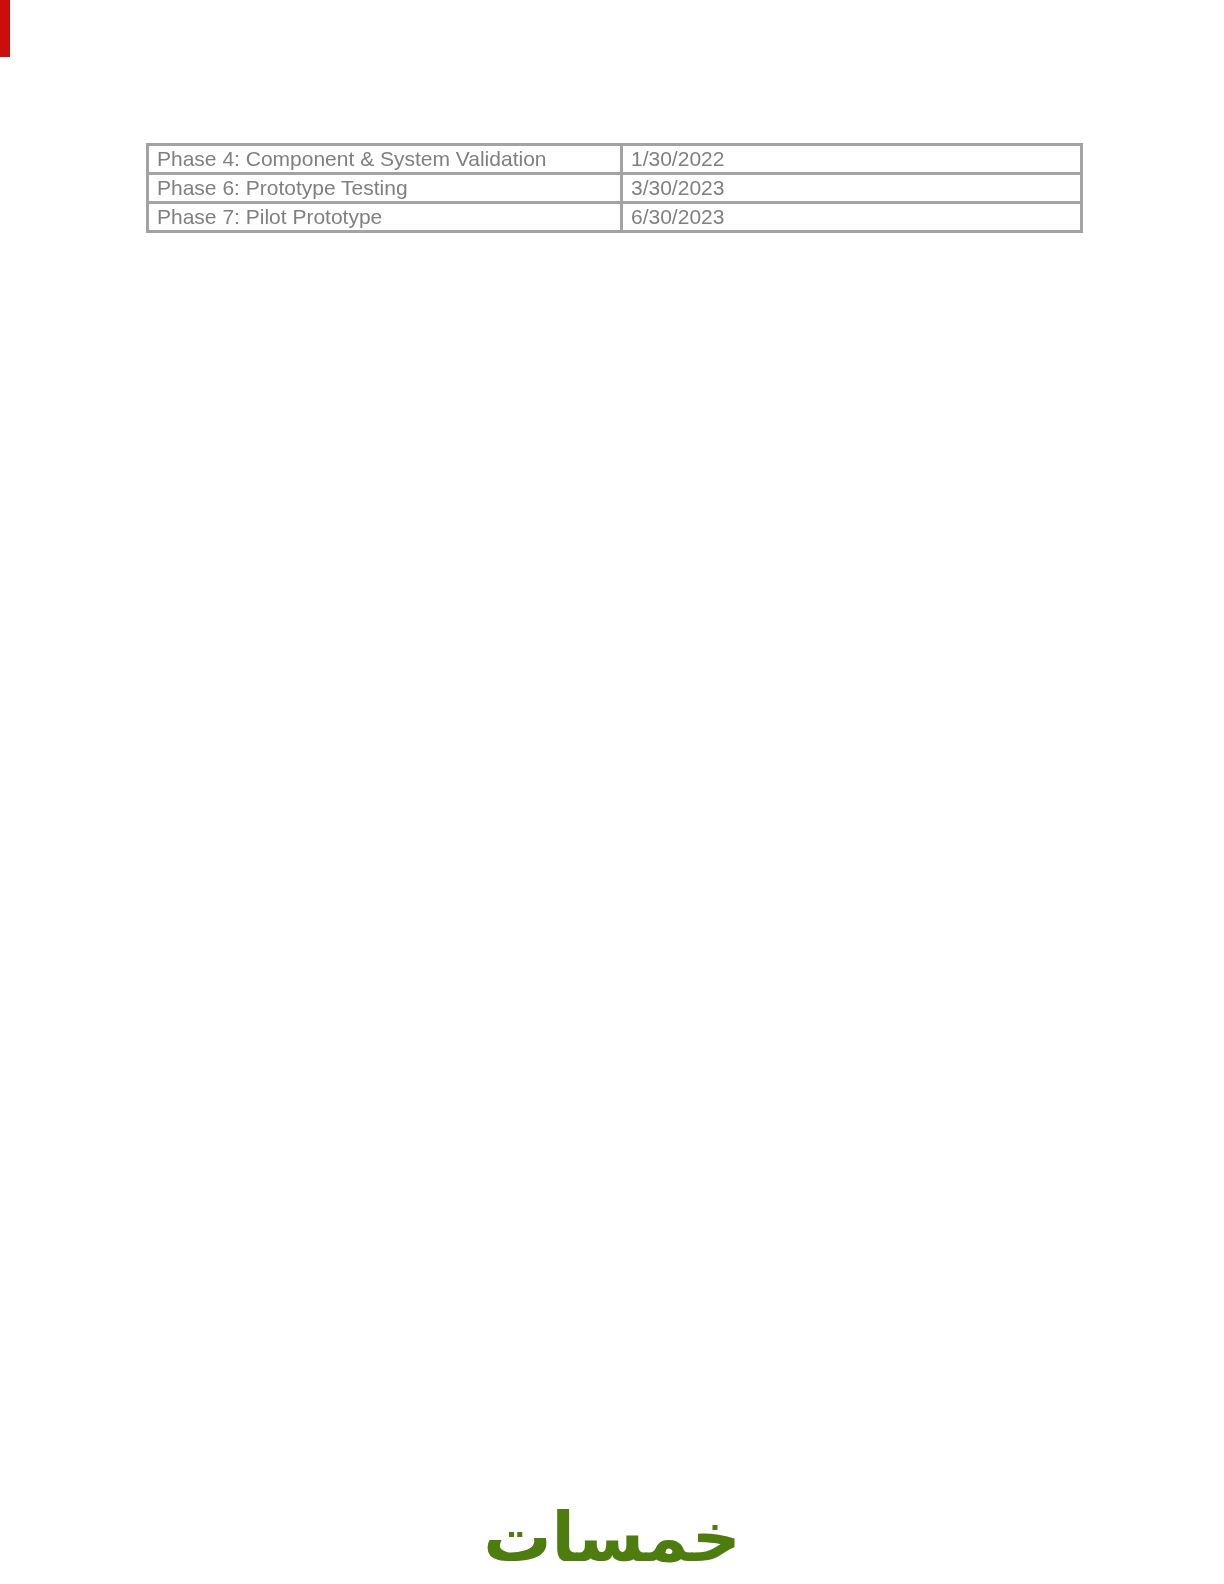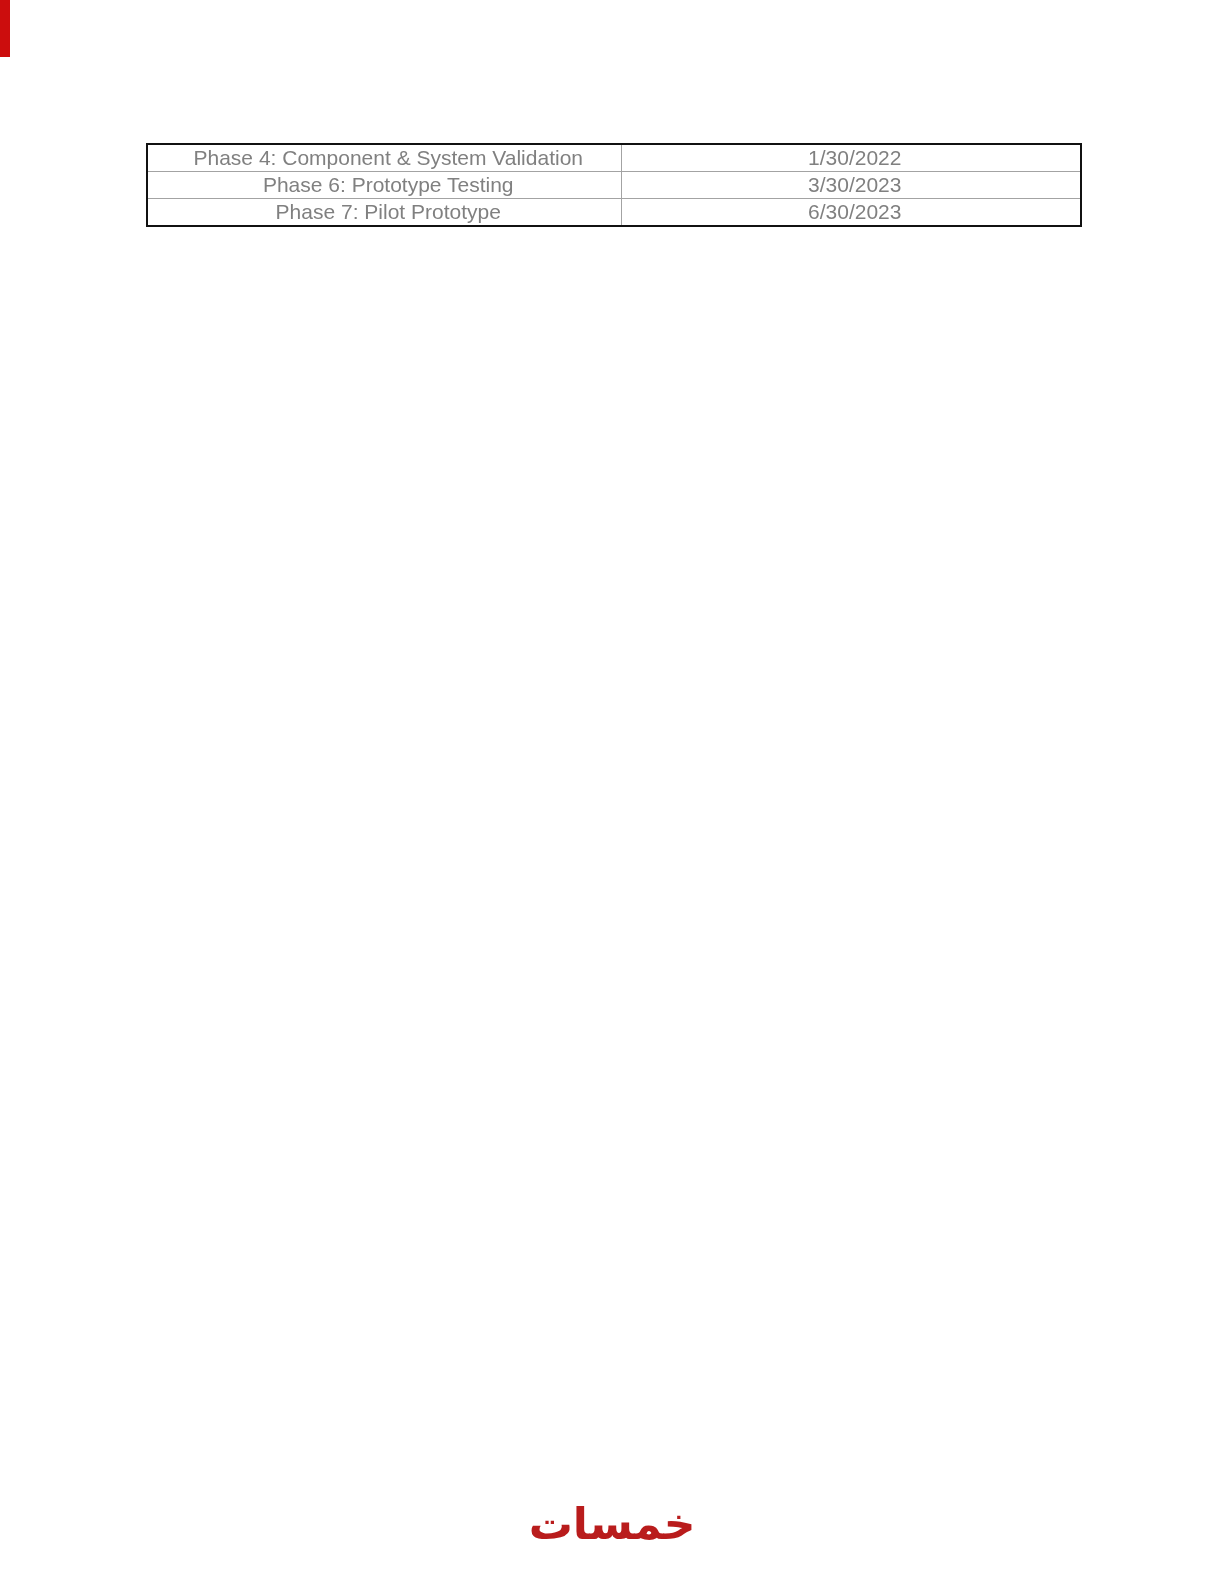--- a/index.html
+++ b/index.html
@@ -28,45 +28,44 @@
   table.phases {
     position: absolute;
     left: 146px;
     top: 143px;
     width: 934px;
     border-collapse: collapse;
     table-layout: fixed;
     border: 2px solid #111111;
   }
   table.phases td {
-    border: 1px solid #a3a3a3;
+    border: 3px solid #a3a3a3;
     height: 26px;
     padding: 0 0 0 8px;
     font-size: 21px;
     line-height: 26px;
     color: #808080;
     white-space: nowrap;
     overflow: hidden;
     vertical-align: middle;
-    text-align: center;
   }
   table.phases col.col-phase { width: 474px; }
   table.phases col.col-date  { width: 460px; }
   
   .watermark {
     position: absolute;
     left: 0;
     top: 1498px;
     width: 100%;
     text-align: center;
     direction: rtl;
     font-family: "DejaVu Sans", sans-serif;
     font-weight: bold;
-    font-size: 44px;
-    color: #b91c1c;
+    font-size: 68px;
+    color: #4d7c0f;
     letter-spacing: 1px;
     user-select: none;
   }
 </style>
 </head>
 <body>
 
 <div class="page">
 
   <div class="red-marker"></div>

